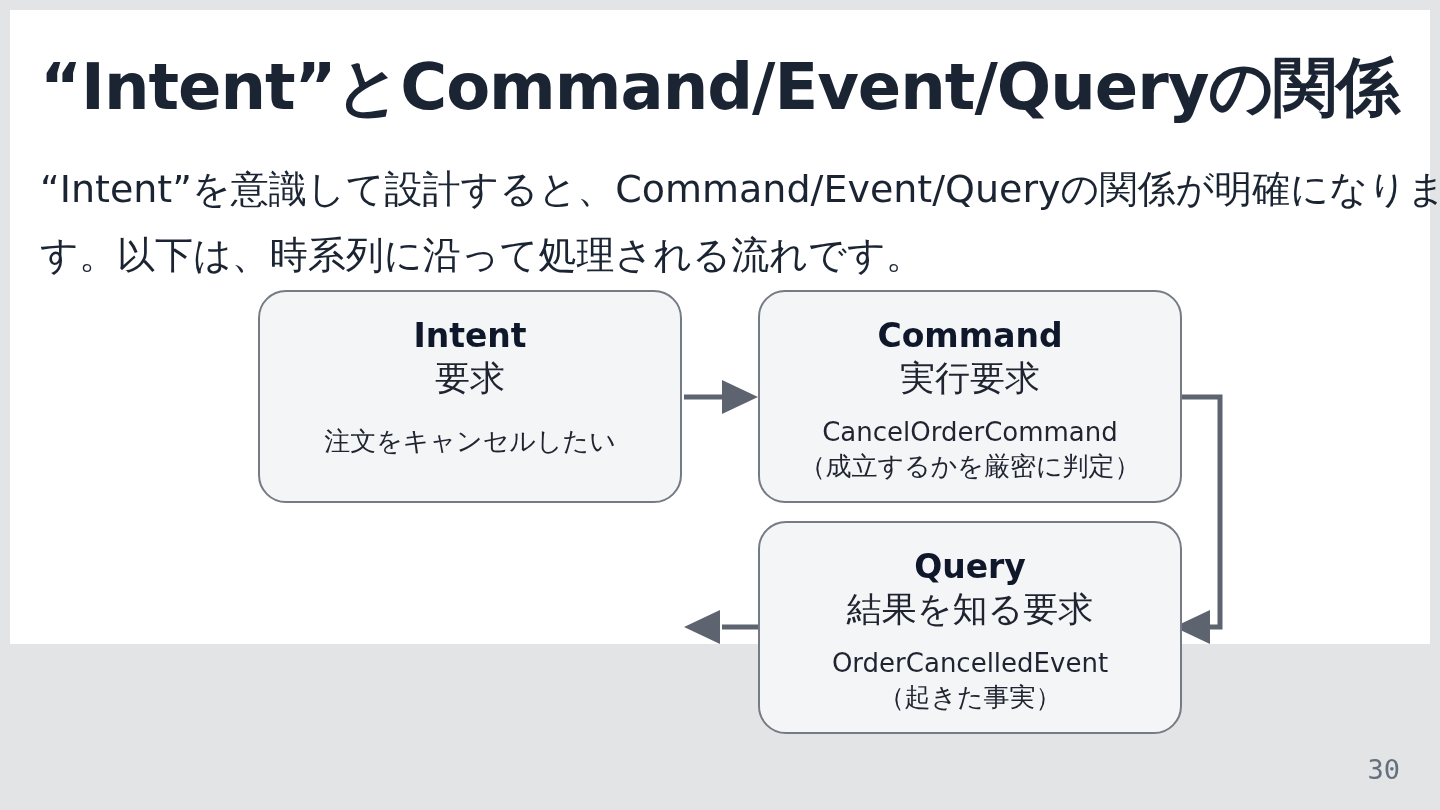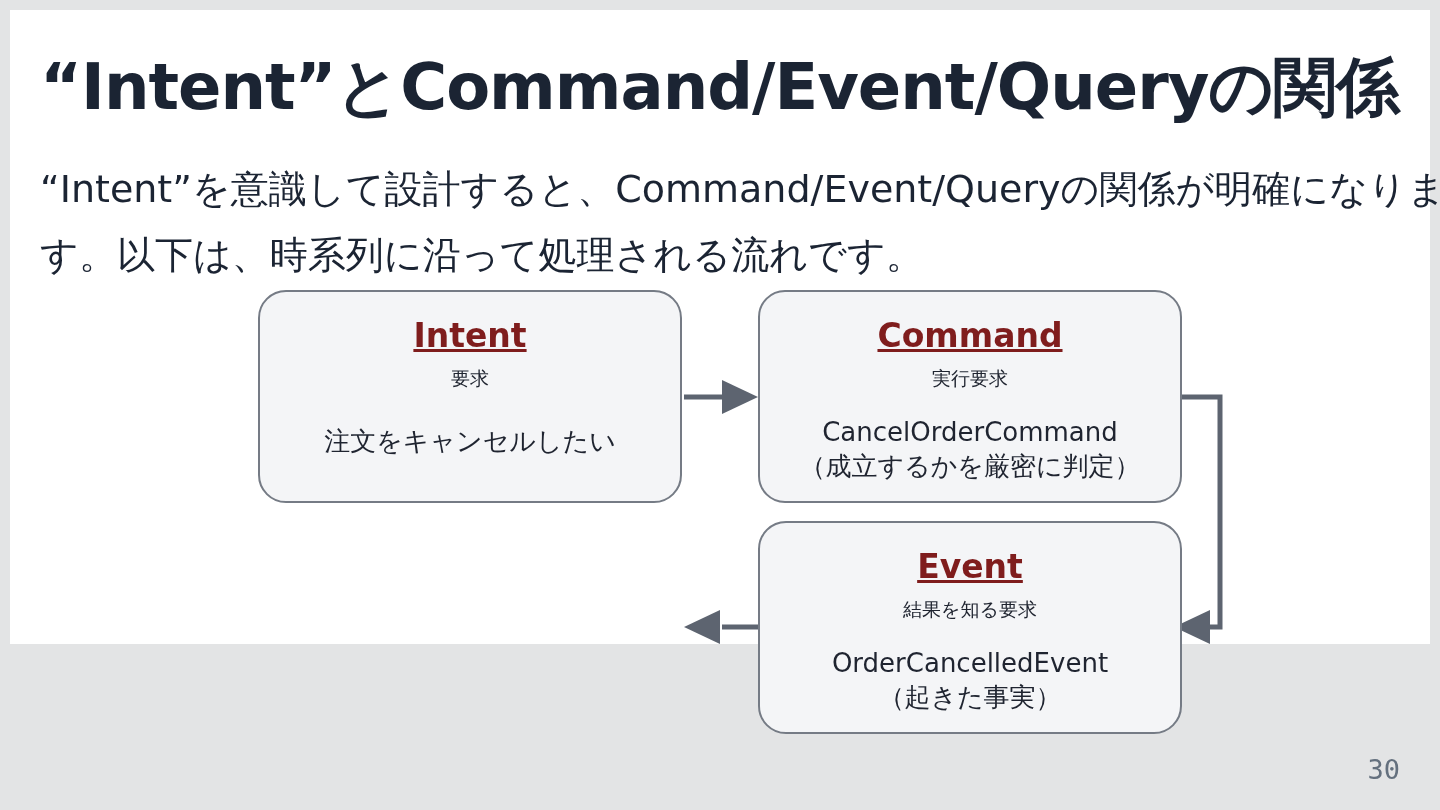--- a/index.html
+++ b/index.html
@@ -29,22 +29,22 @@
   .box{
     position:absolute;width:424px;height:213px;
     background:#f4f5f7;
     border:2px solid #757b85;
     border-radius:28px;
     box-sizing:border-box;
     display:flex;flex-direction:column;align-items:center;
     padding-top:22px;
     color:#1f2430;text-align:center;
   }
-  .box-title{font-size:33px;font-weight:700;line-height:44px;color:#7f1d1d;text-decoration:underline;}
-  .box-subtitle{font-size:19px;font-weight:400;line-height:40px;}
+  .box-title{font-size:33px;font-weight:700;line-height:44px;color:#0f172a;}
+  .box-subtitle{font-size:35px;font-weight:400;line-height:40px;}
   .box-lines{margin-top:17px;font-size:26px;line-height:34px;}
   .box-lines.small{font-size:25px;line-height:32px;margin-top:14px;}
   .box-intent{left:248px;top:280px;}
   .box-command{left:748px;top:280px;border-radius:27px;}
   .box-query{left:248px;top:511px;}
   .box-event{left:748px;top:511px;}
   .box-intent .box-lines{margin-top:26px;}
   svg.arrows{position:absolute;left:0;top:0;pointer-events:none;}
   .footer{
     position:absolute;left:24px;top:733px;
@@ -106,21 +106,21 @@
     <div class="box-title">Command</div>
     <div class="box-subtitle">実行要求</div>
     <div class="box-lines">
       <div>CancelOrderCommand</div>
       <div>（成立するかを厳密に判定）</div>
     </div>
   </div>
 
 
   <div class="box box-event">
-    <div class="box-title">Event</div>
+    <div class="box-title">Query</div>
     <div class="box-subtitle">結果を知る要求</div>
     <div class="box-lines">
       <div>OrderCancelledEvent</div>
       <div>（起きた事実）</div>
     </div>
   </div>
 
 
   <div class="page-number">30</div>
 

